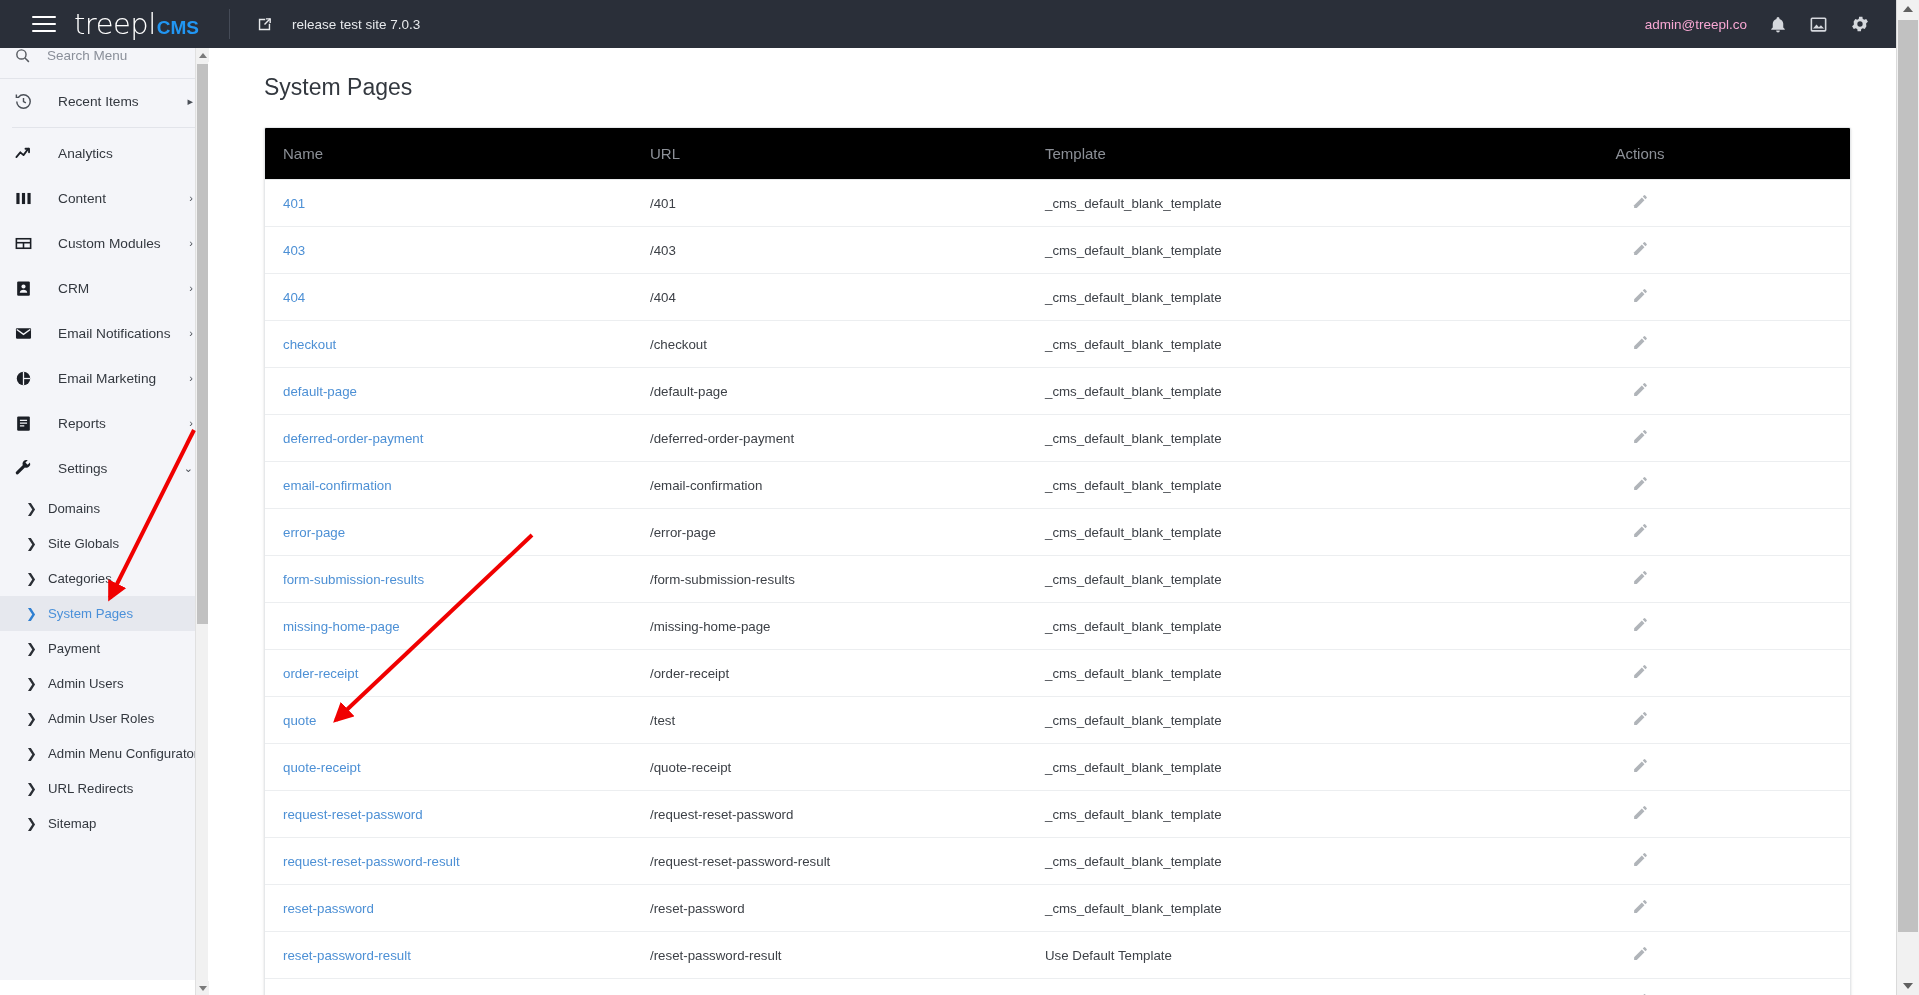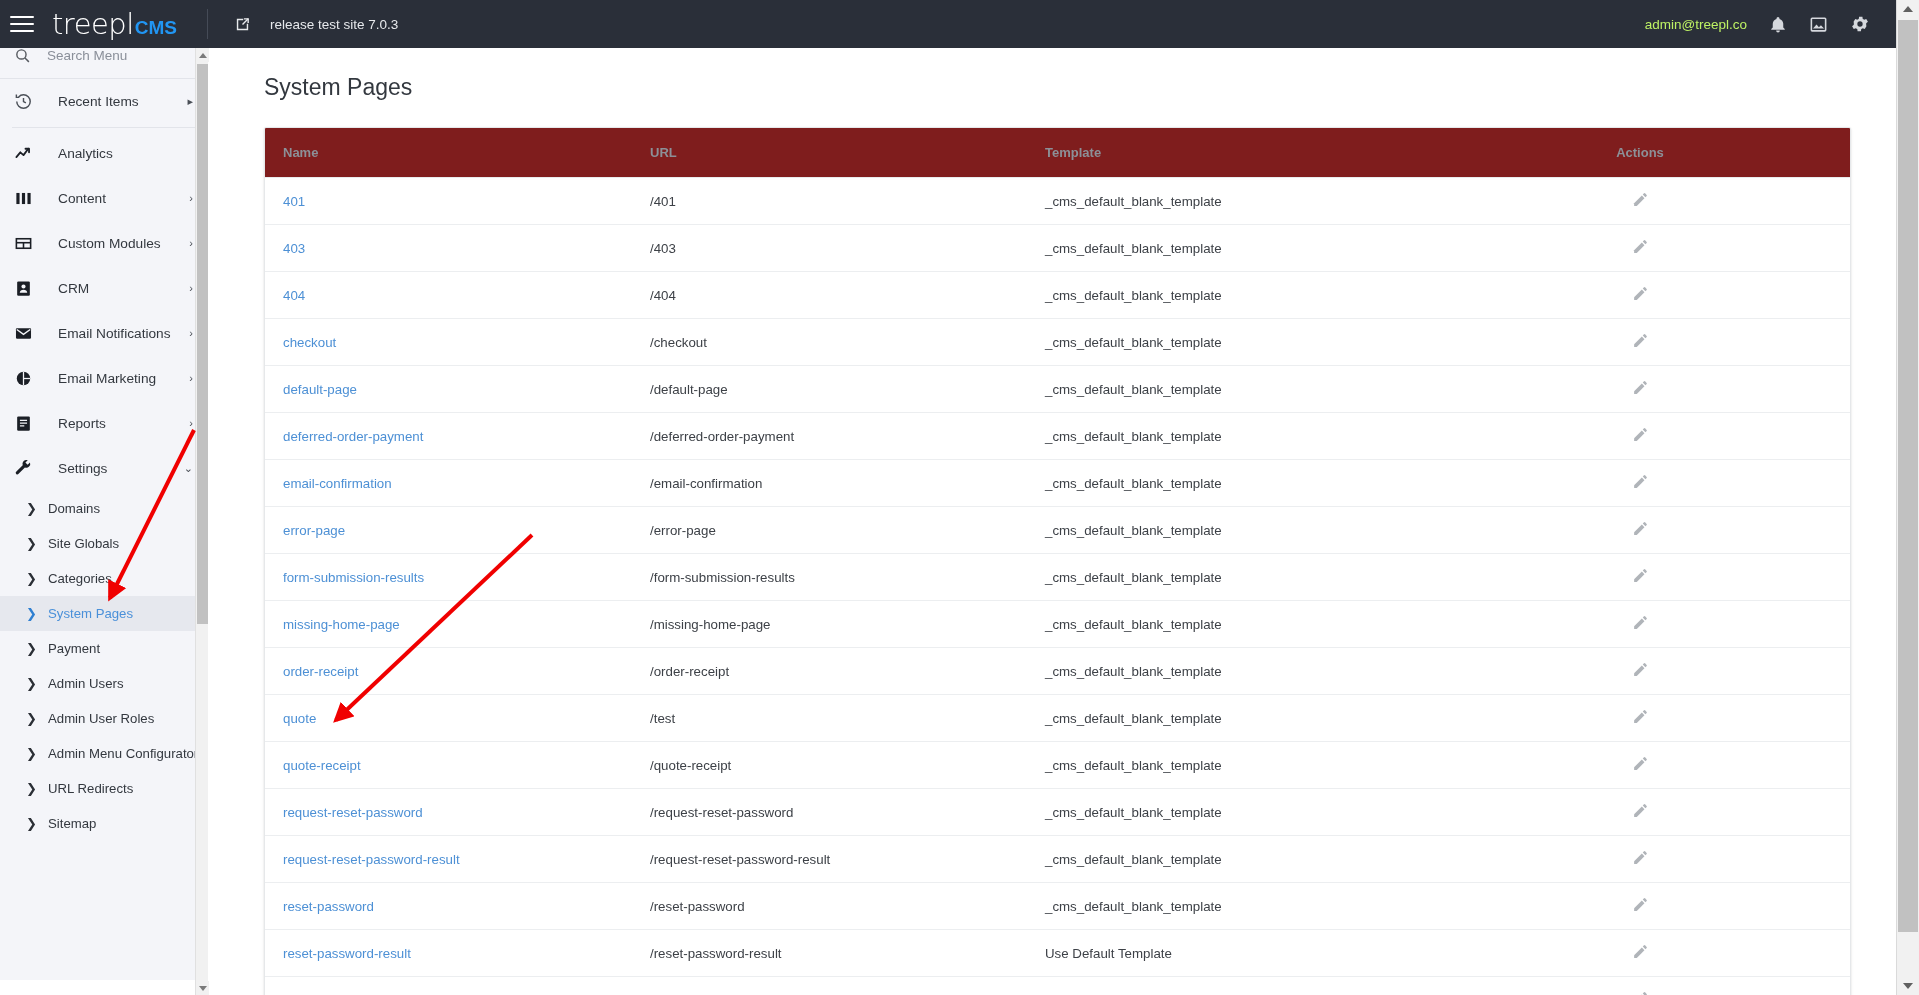--- a/index.html
+++ b/index.html
@@ -17,20 +17,21 @@
     overflow: hidden;
   }
 
   
   .topbar {
     position: absolute; top: 0; left: 0;
     width: 1896px; height: 48px;
     background: #2a2f39;
     display: flex; align-items: center;
     z-index: 40;
+    padding-left: 22px;
   }
   .topbar-left {
     display: flex; align-items: center;
     height: 48px;
   }
   .hamburger {
     width: 26px; height: 26px;
     margin-left: 10px; margin-right: 16px;
     display: flex; flex-direction: column; justify-content: center; gap: 5px;
     cursor: pointer;
@@ -60,21 +61,21 @@
     color: #e7e9ec; font-size: 13.5px;
     cursor: pointer;
   }
   .ext-icon svg { display: block; }
 
   .topbar-right {
     margin-left: auto;
     display: flex; align-items: center; gap: 22px;
     padding-right: 26px;
   }
-  .user-email { color: #bef264; font-size: 13.5px; cursor: pointer; }
+  .user-email { color: #f9a8d4; font-size: 13.5px; cursor: pointer; }
   .topicon { cursor: pointer; display: flex; align-items: center; }
   .topicon svg { display: block; }
 
   
   .sidebar {
     position: absolute;
     top: 33px; left: 0;
     width: 208px; height: 947px;
     background: #f4f5f9;
     border-right: 1px solid #d8dbe0;
@@ -185,24 +186,24 @@
     margin: 26px 45px 0 56px;
     background: #ffffff;
     border: 1px solid #e6e8ea;
     border-radius: 2px;
     box-shadow: 0 1px 3px rgba(0,0,0,0.10), 0 1px 2px rgba(0,0,0,0.06);
     overflow: hidden;
   }
   table { width: 100%; border-collapse: collapse; }
   thead th {
     text-align: left;
-    font-size: 13px; font-weight: 700; color: #8c9097;
+    font-size: 15px; font-weight: 400; color: #8c9097;
     padding: 17px 0 17px 0;
     border-bottom: 1px solid #e9ebec;
-    background: #7f1d1d;
+    background: #000000;
   }
   thead th.c-name { padding-left: 18px; width: 385px; }
   thead th.c-url  { width: 395px; margin-left: 9px; }
   thead th.c-tpl  { width: 385px; }
   thead th.c-act  { text-align: center; }
   tbody td {
     font-size: 13.3px;
     color: #3d4147;
     padding: 13px 0;
     border-bottom: 1px solid #eceef0;

